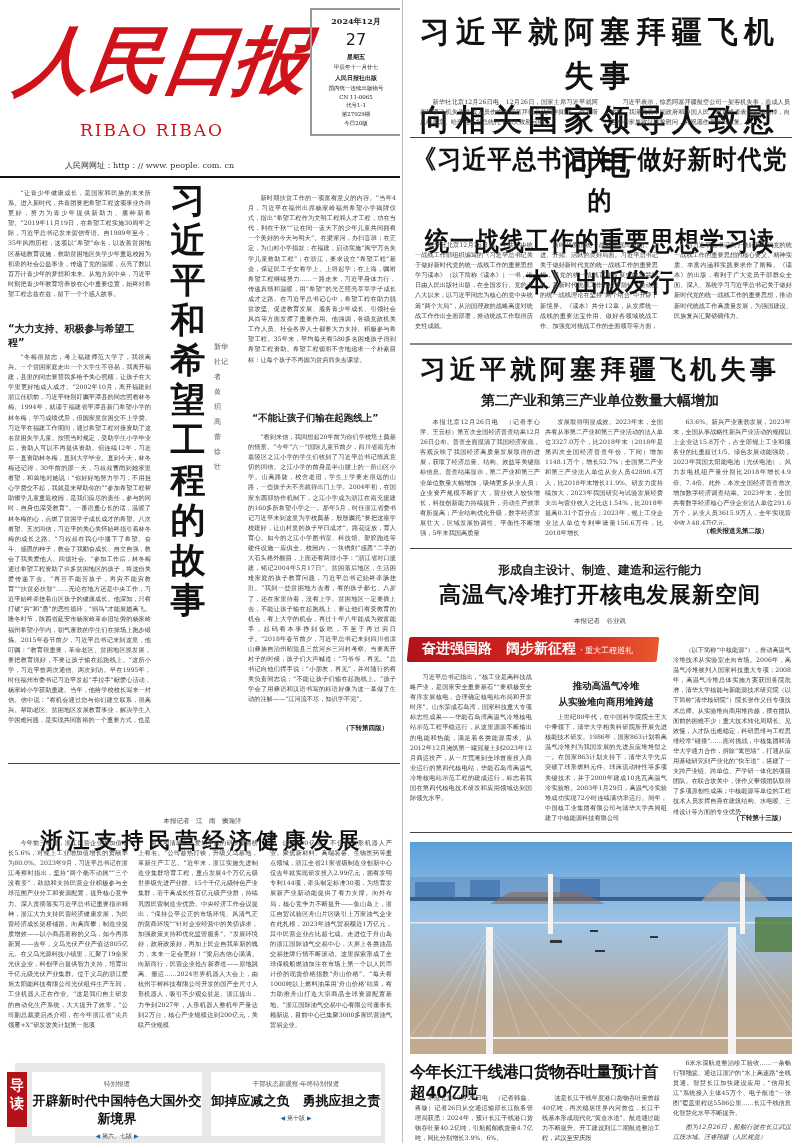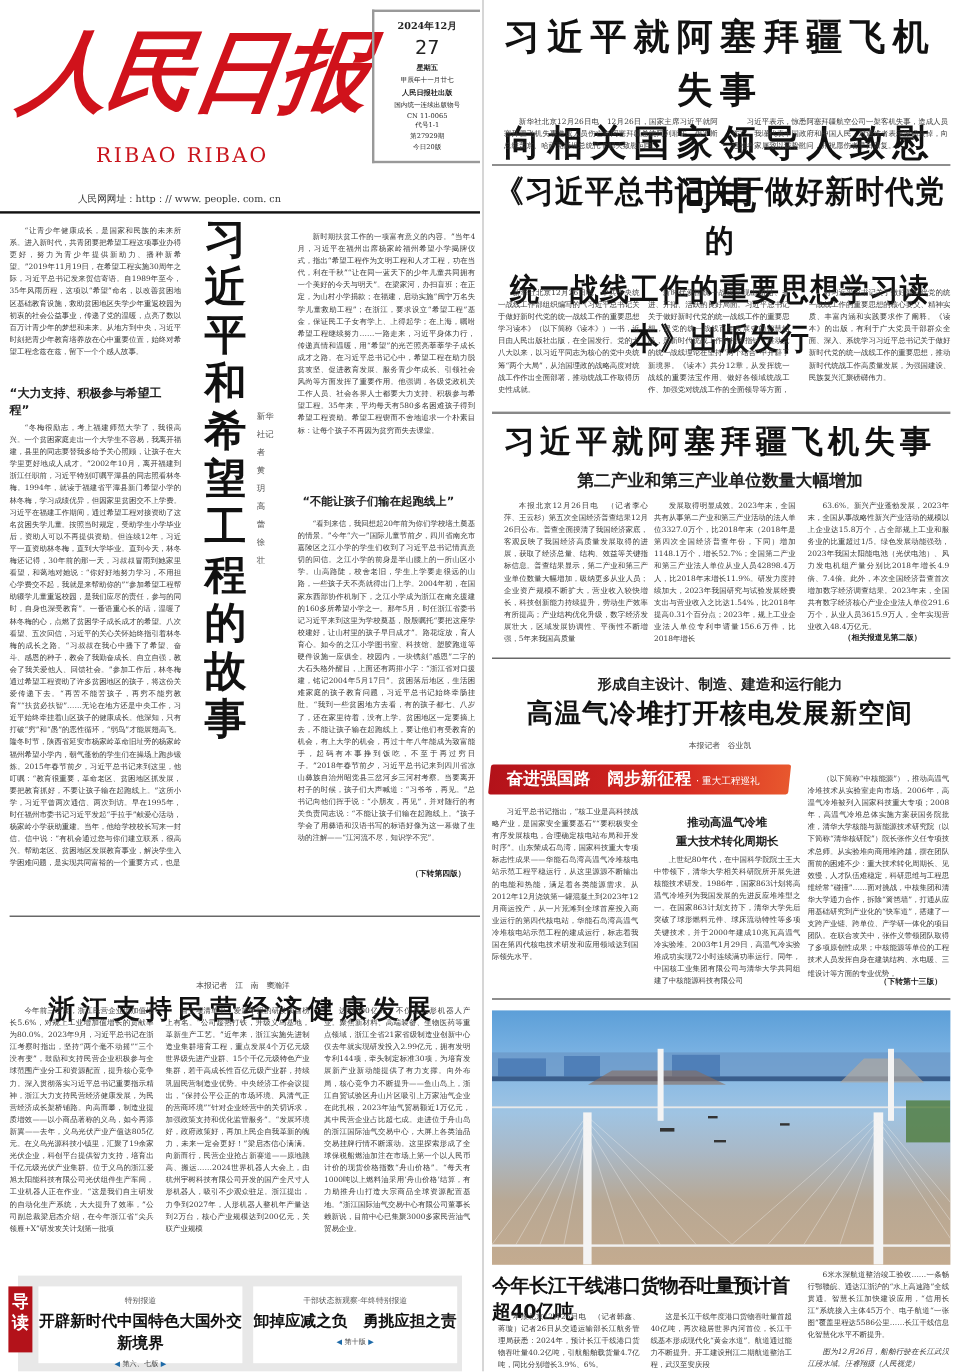--- a/index.html
+++ b/index.html
@@ -110,21 +110,21 @@
 <div class="abs banner-red" style="width:250px;"></div>
 <div class="abs banner-text">
   <span>奋进强国路　阔步新征程</span><span class="banner-sub">· 重大工程巡礼</span>
 </div>
 
 <div class="abs body-text" style="left:410px;top:672px;width:122px;height:165px;">
     <p>习近平总书记指出，“核工业是高科技战略产业，是国家安全重要基石”“要积极安全有序发展核电，合理确定核电站布局和开发时序”。山东荣成石岛湾，国家科技重大专项标志性成果——华能石岛湾高温气冷堆核电站示范工程平稳运行，从这里源源不断输出的电能和热能，满足着各类能源需求。从2012年12月浇筑第一罐混凝土到2023年12月商运投产，从一片荒滩到全球首座投入商业运行的第四代核电站，华能石岛湾高温气冷堆核电站示范工程的建成运行，标志着我国在第四代核电技术研发和应用领域达到国际领先水平。</p>
   </div>
 <div class="abs subhead" style="left:545px;top:678px;width:122px;text-align:center;font-size:9.5px;line-height:16px;">
   <div>推动高温气冷堆</div>
-  <div>重大技术转化周期长</div>
+  <div>从实验堆向商用堆跨越</div>
 </div>
 <div class="abs body-text" style="left:545px;top:712px;width:122px;height:120px;">
     <p>上世纪80年代，在中国科学院院士王大中带领下，清华大学相关科研院所开展先进核能技术研发。1986年，国家863计划将高温气冷堆列为我国发展的先进反应堆堆型之一。在国家863计划支持下，清华大学先后突破了球形燃料元件、球床流动特性等多项关键技术，并于2000年建成10兆瓦高温气冷实验堆。2003年1月29日，高温气冷实验堆成功实现72小时连续满功率运行。同年，中国核工业集团有限公司与清华大学共同组建了中核能源科技有限公司</p>
   </div>
 <div class="abs body-text" style="left:673px;top:645px;width:118px;height:180px;">
     <p>（以下简称“中核能源”），推动高温气冷堆技术从实验室走向市场。2006年，高温气冷堆被列入国家科技重大专项；2008年，高温气冷堆总体实施方案获国务院批准，清华大学核能与新能源技术研究院（以下简称“清华核研院”）院长张作义任专项技术总师。从实验堆向商用堆跨越，摆在团队面前的困难不少：重大技术转化周期长、见效慢，人才队伍难稳定，科研思维与工程思维经常“碰撞”……面对挑战，中核集团和清华大学通力合作，拆除“篱笆墙”，打通从应用基础研究到产业化的“快车道”，搭建了一支跨产业链、跨单位、产学研一体化的项目团队。在联合攻关中，张作义带领团队取得了多项原创性成果；中核能源等单位的工程技术人员发挥自身在建筑结构、水电暖、三维设计等方面的专业优势，</p>
   </div>
 <div class="abs continued" style="left:673px;top:814px;width:112px;">（下转第十三版）</div>
 <div class="rule" style="left:410px;top:832px;width:382px;height:1px;"></div>
 

